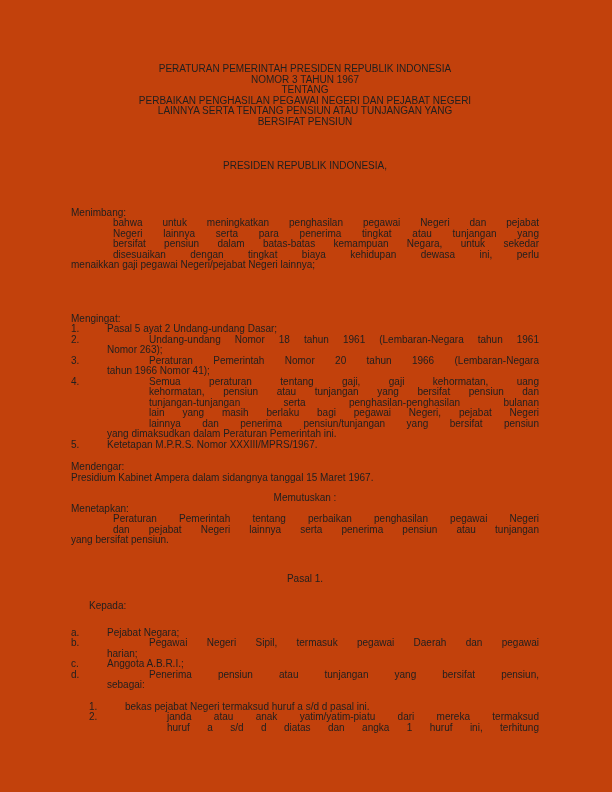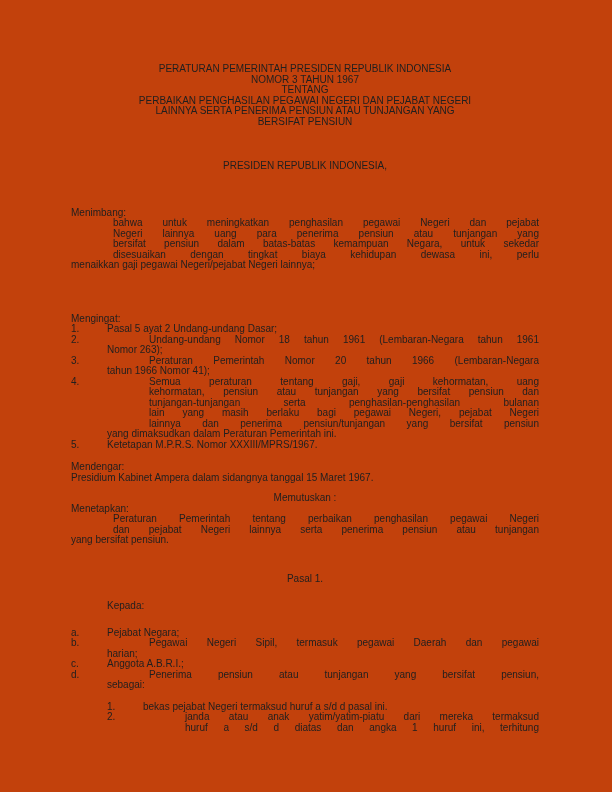--- a/index.html
+++ b/index.html
@@ -19,21 +19,21 @@
     width:468px;
   }
   .ln{white-space:pre;}
   .ln.j{white-space:normal;text-align:justify;text-align-last:justify;padding-left:42px;}
   .center-lines .ln{text-align:center;white-space:pre;}
   .center{text-align:center;white-space:pre;}
   .label-line{white-space:pre;}
   .hang{display:flex;align-items:flex-start;}
   .hang .lbl{flex:0 0 36px;white-space:pre;}
   .hang .txt{flex:1 1 auto;min-width:0;}
-  .indent1{margin-left:36px;}
+  .indent1{margin-left:18px;}
   .mt-presiden{margin-top:34px;}
   .mt-menimbang{margin-top:36px;}
   .mt-mengingat{margin-top:43px;}
   .mt-mendengar{margin-top:12px;}
   .mt-memutuskan{margin-top:10px;}
   .mt-menetapkan{}
   .mt-pasal{margin-top:28px;}
   .mt-kepada{margin-top:17px;}
   .mt-list{margin-top:16px;}
   .mt-sublist{margin-top:11px;}
@@ -42,31 +42,31 @@
 <body>
 
 <div class="page">
   <div class="content">
 
     <div class="center-lines">
         <div class="ln">PERATURAN PEMERINTAH PRESIDEN REPUBLIK INDONESIA</div>
         <div class="ln">NOMOR 3 TAHUN 1967</div>
         <div class="ln">TENTANG</div>
         <div class="ln">PERBAIKAN PENGHASILAN PEGAWAI NEGERI DAN PEJABAT NEGERI</div>
-        <div class="ln">LAINNYA SERTA PENERIMA PENSIUN ATAU TUNJANGAN YANG</div>
+        <div class="ln">LAINNYA SERTA TENTANG PENSIUN ATAU TUNJANGAN YANG</div>
         <div class="ln">BERSIFAT PENSIUN</div>
       </div>
 
     <div class="center mt-presiden">PRESIDEN REPUBLIK INDONESIA,</div>
 
     <div class="sec mt-menimbang">
       <div class="label-line">Menimbang:</div>
       <div>
           <div class="ln j">bahwa untuk meningkatkan penghasilan pegawai Negeri dan pejabat</div>
-          <div class="ln j">Negeri lainnya uang para penerima pensiun atau tunjangan yang</div>
+          <div class="ln j">Negeri lainnya serta para penerima tingkat atau tunjangan yang</div>
           <div class="ln j">bersifat pensiun dalam batas-batas kemampuan Negara, untuk sekedar</div>
           <div class="ln j">disesuaikan dengan tingkat biaya kehidupan dewasa ini, perlu</div>
           <div class="ln">menaikkan gaji pegawai Negeri/pejabat Negeri lainnya;</div>
         </div>
     </div>
 
     <div class="sec mt-mengingat">
       <div class="label-line">Mengingat:</div>
       <div>
           <div class="hang">

